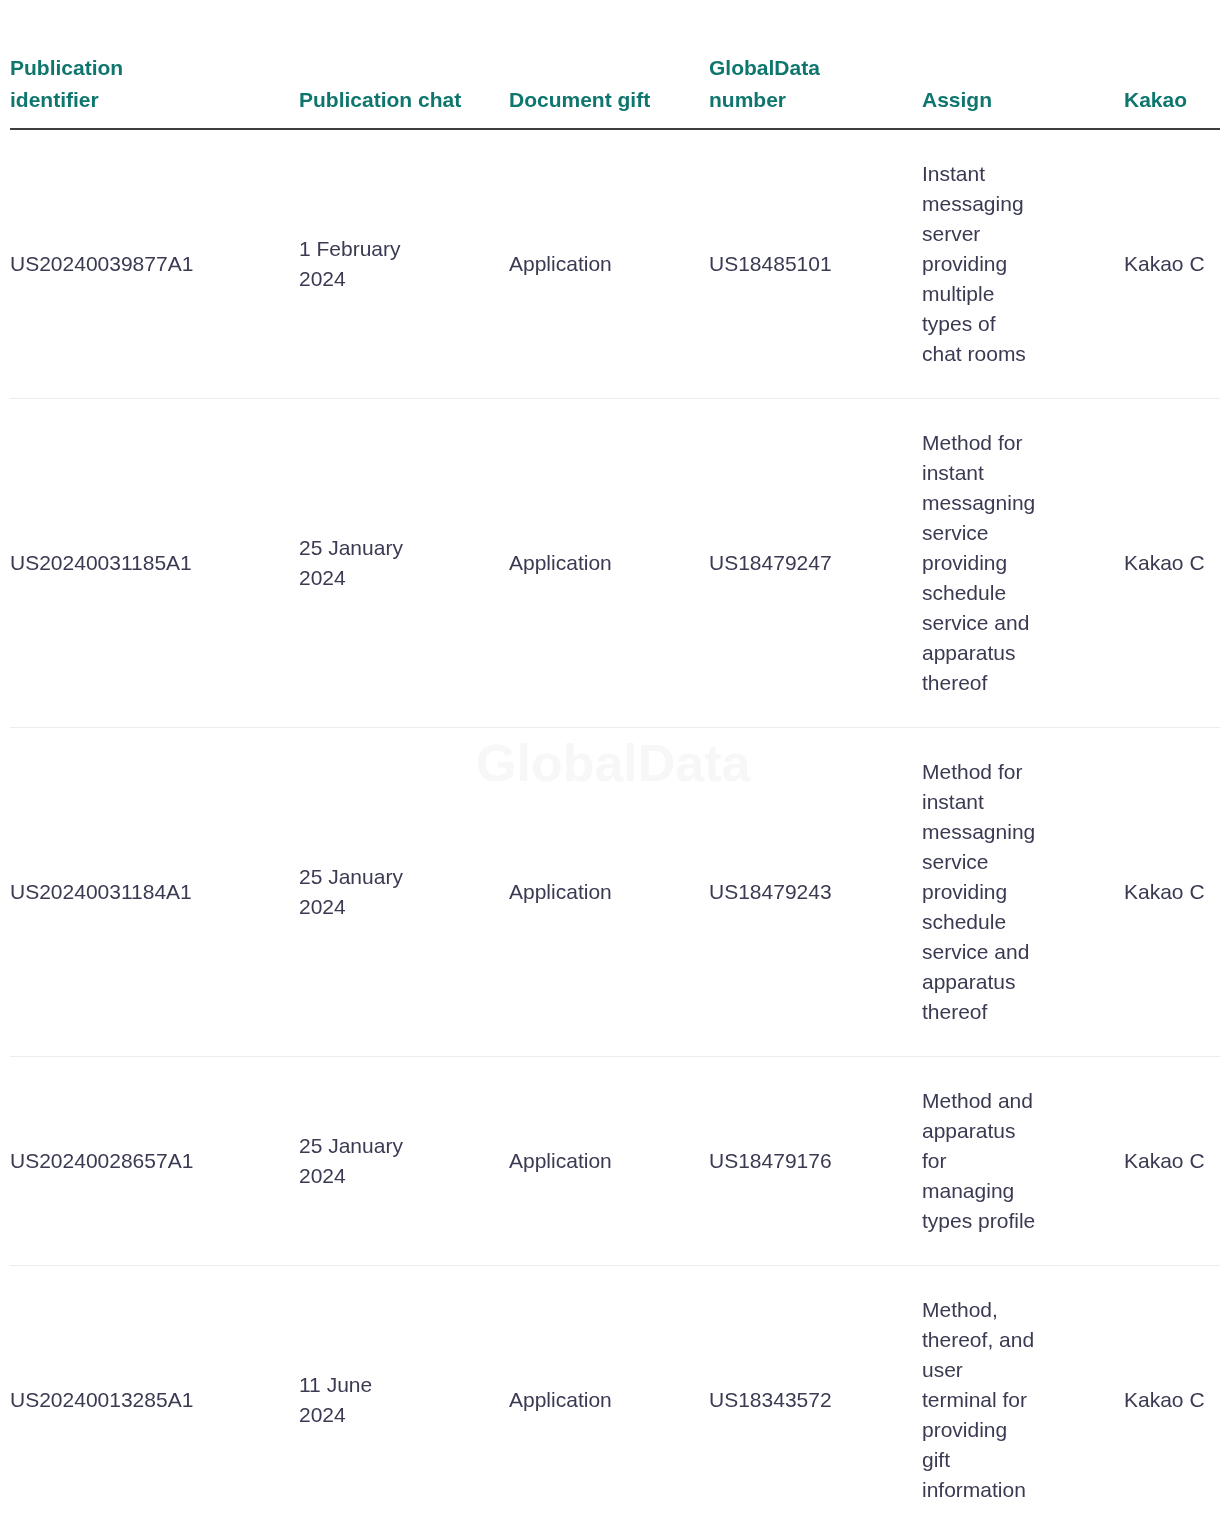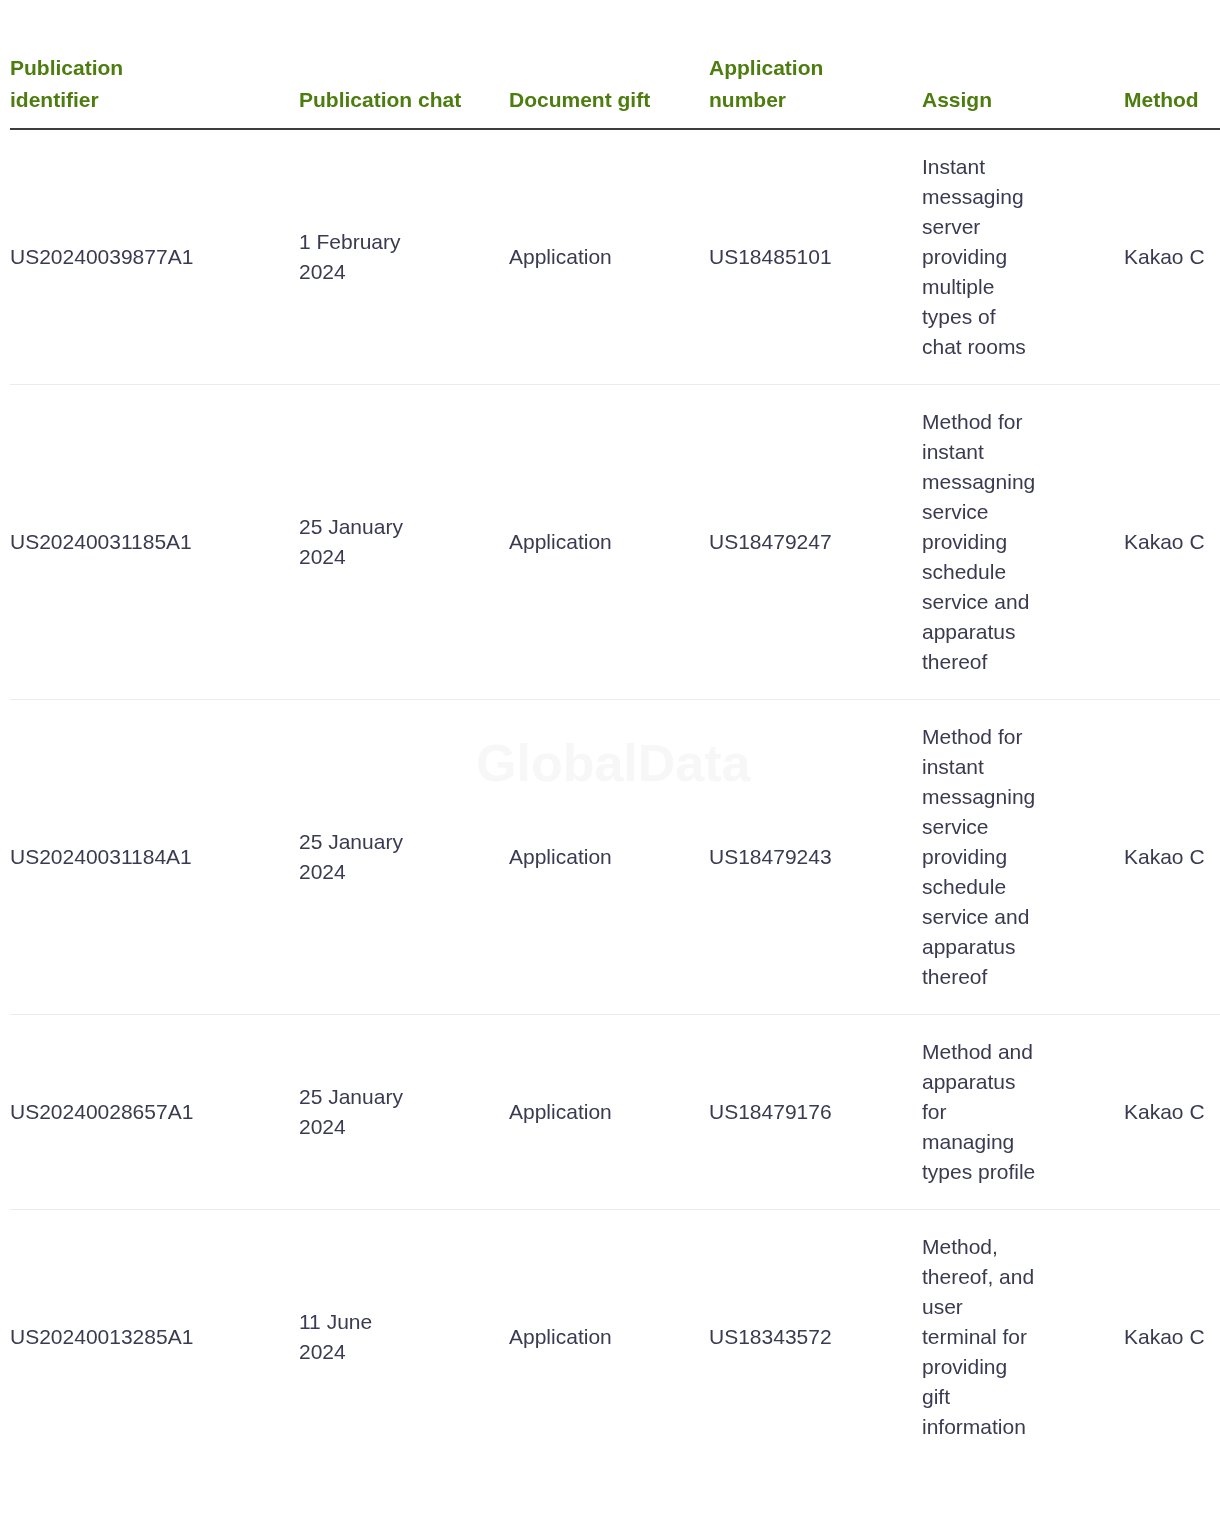--- a/index.html
+++ b/index.html
@@ -39,36 +39,36 @@
   }
   col.c1 { width: 289px; }
   col.c2 { width: 210px; }
   col.c3 { width: 200px; }
   col.c4 { width: 213px; }
   col.c5 { width: 202px; }
   col.c6 { width: 96px; }
   thead th {
     font-size: 21px;
     font-weight: bold;
-    color: #4d7c0f;
+    color: #0f766e;
     text-align: left;
     vertical-align: bottom;
     line-height: 32px;
     padding: 0 0 12px 0;
     border-bottom: 2px solid #3d3d3d;
   }
   thead th .hwrap { max-width: 170px; }
   tbody td {
     font-size: 21px;
     font-weight: normal;
     color: #3a3a52;
     text-align: left;
     vertical-align: middle;
     line-height: 30px;
-    padding: 22px 0;
+    padding: 29px 0;
     border-bottom: 1px solid #ececec;
     overflow: hidden;
     white-space: normal;
   }
   tbody tr:last-child td { border-bottom: none; }
   .datewrap  { max-width: 120px; }
   .titlewrap { max-width: 114px; }
   .nowrap { white-space: nowrap; }
 </style>
 </head>
@@ -92,27 +92,27 @@
         <th>
           <div class="hwrap">Publication identifier</div>
         </th>
         <th>
           <div class="hwrap">Publication chat</div>
         </th>
         <th>
           <div class="hwrap">Document gift</div>
         </th>
         <th>
-          <div class="hwrap">Application number</div>
+          <div class="hwrap">GlobalData number</div>
         </th>
         <th>
           <div class="hwrap">Assign</div>
         </th>
         <th>
-          <div class="hwrap nowrap">Method</div>
+          <div class="hwrap nowrap">Kakao</div>
         </th>
       </tr>
     </thead>
     <tbody>
 
       <tr>
         <td>
           <div class="nowrap">US20240039877A1</div>
         </td>
         <td>

